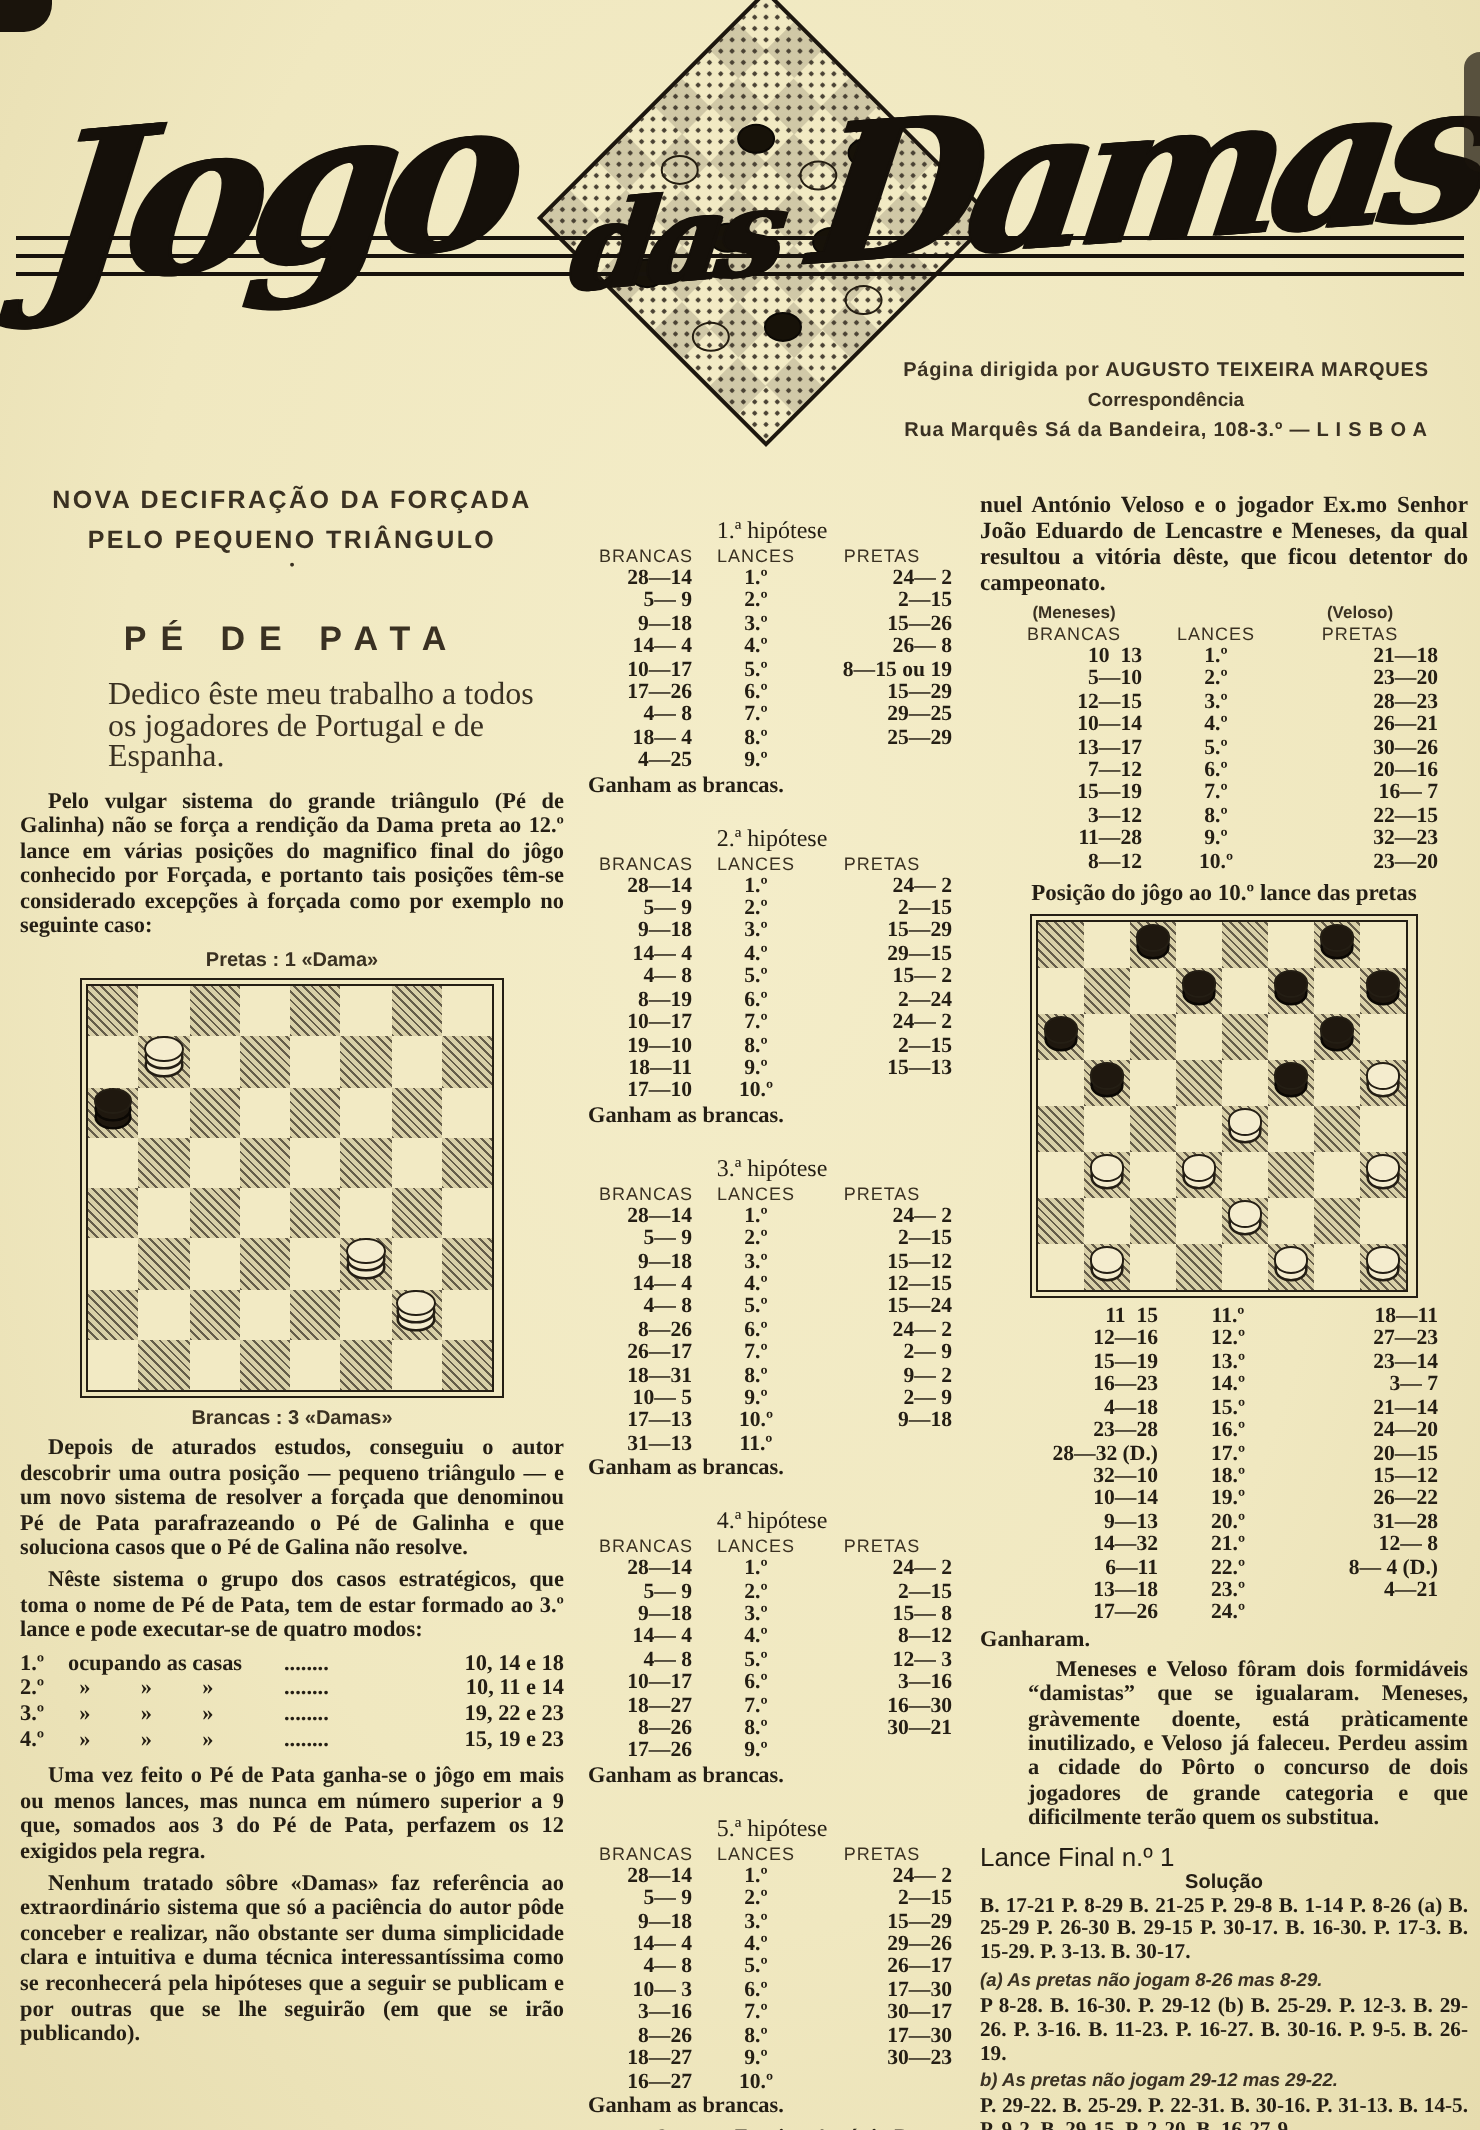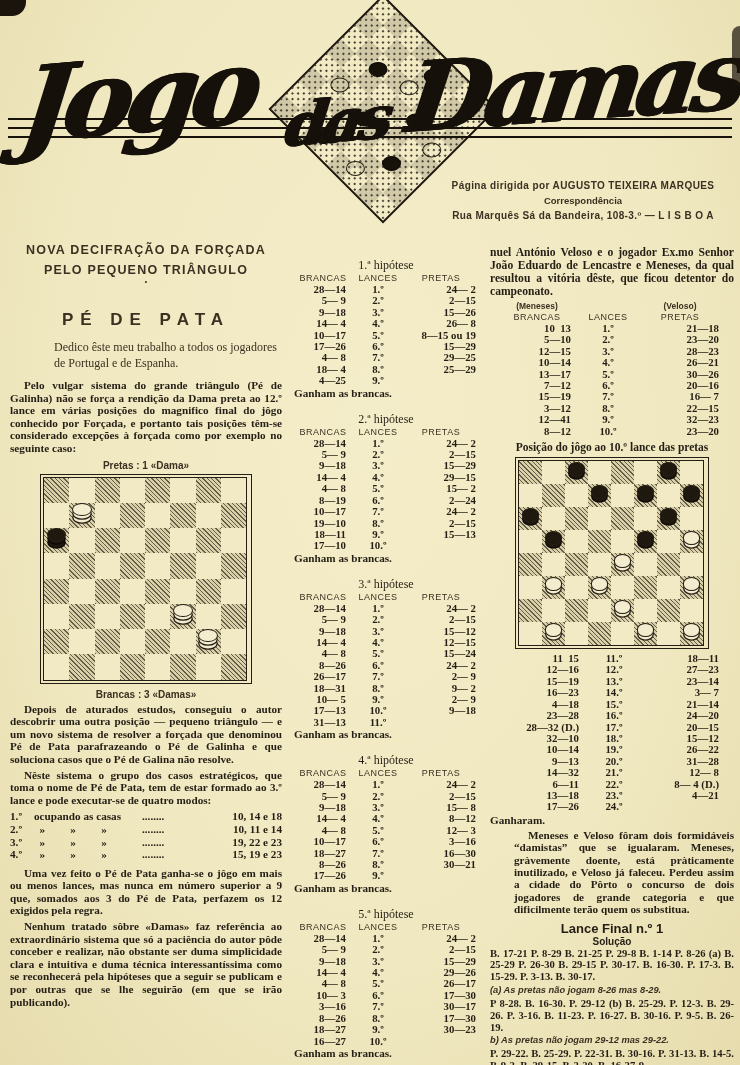--- a/index.html
+++ b/index.html
@@ -36,21 +36,21 @@
   .col{position:absolute;top:240px;}
   .col-left{left:10px;width:272px;}
   .col-mid{left:294px;top:246px;width:184px;}
   .col-right{left:490px;top:246px;width:244px;}
   
   .lhead{font-family:"Liberation Sans",sans-serif;font-size:12.5px;letter-spacing:1.2px;
     text-align:center;color:#3a3122;font-weight:bold;line-height:20px;}
   .ldot{text-align:center;font-size:8px;line-height:6px;color:#3a3122;}
   .ltitle{font-family:"Liberation Sans",sans-serif;font-size:17px;letter-spacing:7px;
     text-align:center;color:#3a3122;font-weight:bold;margin:24px 0 10px;}
-  .dedic{font-size:12px;line-height:15.5px;margin:0 4px 8px 44px;color:#3a3122;}
+  .dedic{font-size:16px;line-height:15.5px;margin:0 4px 8px 44px;color:#3a3122;}
   .para{font-size:11.2px;line-height:12.6px;font-weight:bold;text-align:justify;
     text-indent:14px;margin:0 0 3px;}
   .bcap{font-family:"Liberation Sans",sans-serif;font-size:10px;font-weight:bold;
     text-align:center;color:#3a3122;margin:5px 0 3px;}
   .board-frame{border:1.6px solid #241e14;padding:2px;margin:0 auto;background:rgba(0,0,0,0);}
   .board{border:1.4px solid #241e14;display:grid;}
   .bcell{position:relative;background:#f2eac4;}
   .bcell.dark{background-color:#d9d0a8;
     background-image:repeating-linear-gradient(45deg,rgba(72,64,50,.8) 0 1px,rgba(0,0,0,0) 1px 3.1px);}
   .pc{position:absolute;left:11%;top:6%;width:78%;height:58%;border-radius:50%;
@@ -76,22 +76,22 @@
     letter-spacing:.5px;text-align:center;padding:0;color:#3a3122;line-height:12px;}
   .tc.tag{font-family:"Liberation Sans",sans-serif;font-size:8.5px;font-weight:bold;
     text-align:center;padding:0;color:#3a3122;line-height:10px;}
   .hyp-foot{font-size:11.2px;font-weight:bold;line-height:13px;margin-bottom:2px;}
   .author-line{font-size:11px;font-style:italic;font-weight:bold;text-align:right;margin-top:3px;}
   .game-title{font-family:"Liberation Sans",sans-serif;font-size:17px;font-weight:bold;
     text-align:center;margin:6px 0 4px;}
   
   .rcap{font-size:11.5px;font-weight:bold;text-align:center;margin:4px 0;}
   .result-line{font-size:11.2px;font-weight:bold;margin:1px 0 3px;}
-  .final-title{font-family:"Liberation Sans",sans-serif;font-size:13px;font-weight:bold;
-    text-align:center;margin-top:5px;}
+  .final-title{font-family:"Liberation Sans",sans-serif;font-size:13px;font-weight:normal;
+    text-align:left;margin-top:5px;}
   .final-sub{font-family:"Liberation Sans",sans-serif;font-size:10px;font-weight:bold;
     text-align:center;}
   .sol-moves{font-size:10.6px;line-height:11.8px;font-weight:bold;text-align:justify;margin:1px 0;}
   .sol-note{font-family:"Liberation Sans",sans-serif;font-size:9.3px;line-height:11px;
     font-weight:bold;font-style:italic;margin:2px 0;color:#3a3122;}
 </style>
 </head>
 <body>
 
 <div class="page">
@@ -447,21 +447,21 @@
         <div class="tc c2">30—26</div>
         <div class="tc c0">7—12</div>
         <div class="tc c1">6.º</div>
         <div class="tc c2">20—16</div>
         <div class="tc c0">15—19</div>
         <div class="tc c1">7.º</div>
         <div class="tc c2">16— 7</div>
         <div class="tc c0">3—12</div>
         <div class="tc c1">8.º</div>
         <div class="tc c2">22—15</div>
-        <div class="tc c0">12—41</div>
+        <div class="tc c0">11—28</div>
         <div class="tc c1">9.º</div>
         <div class="tc c2">32—23</div>
         <div class="tc c0">8—12</div>
         <div class="tc c1">10.º</div>
         <div class="tc c2">23—20</div>
       </div>
     <div class="rcap">Posição do jôgo ao 10.º lance das pretas</div>
     <div class="board-frame" style="width:188px;">
       <div class="board" style="width:184px;height:184px;grid-template:repeat(8,1fr)/repeat(8,1fr);">
           <div class="bcell dark"></div>

